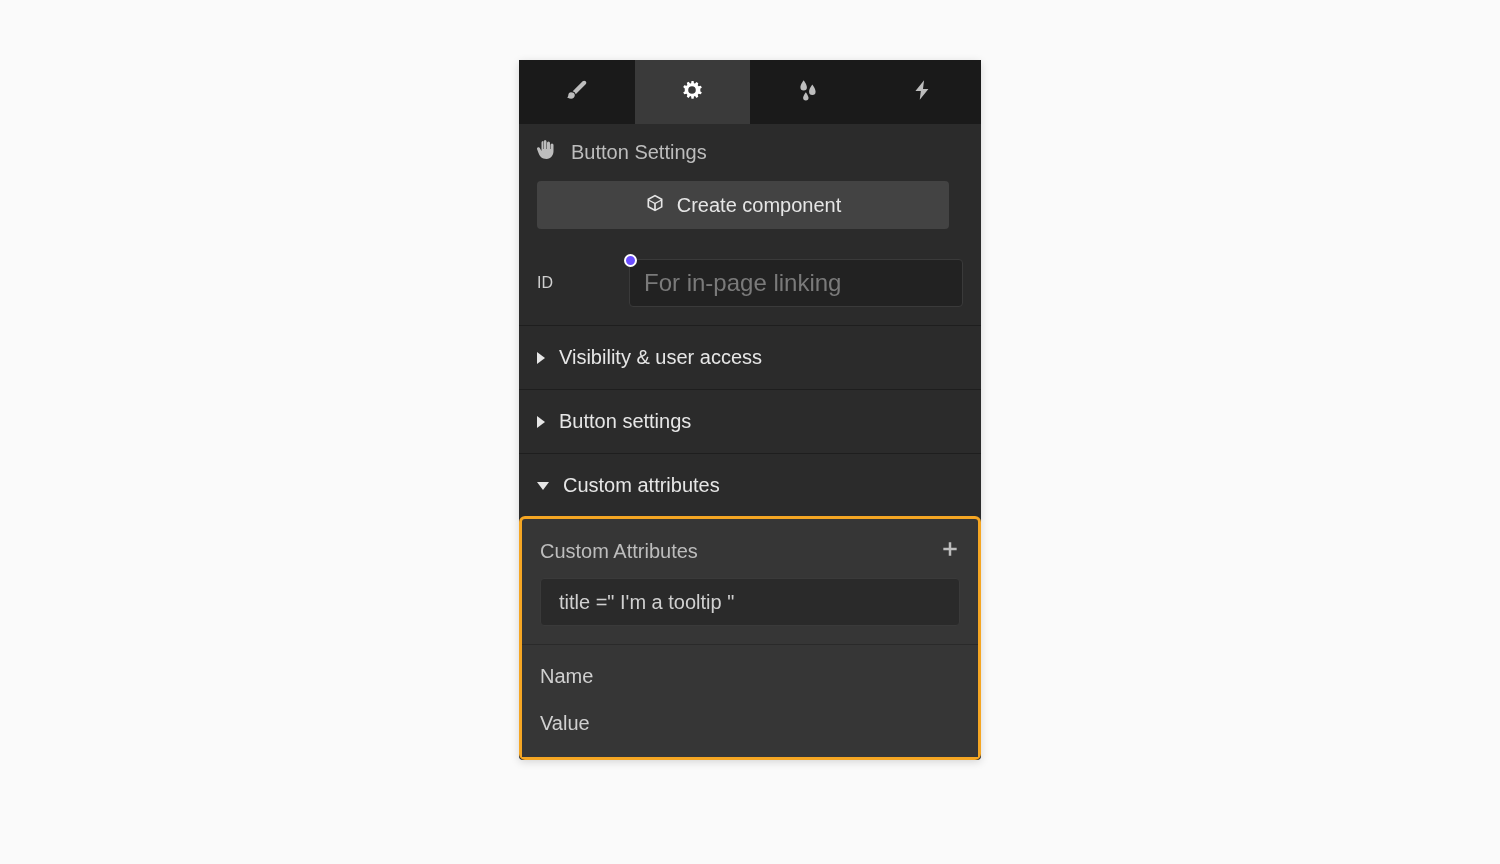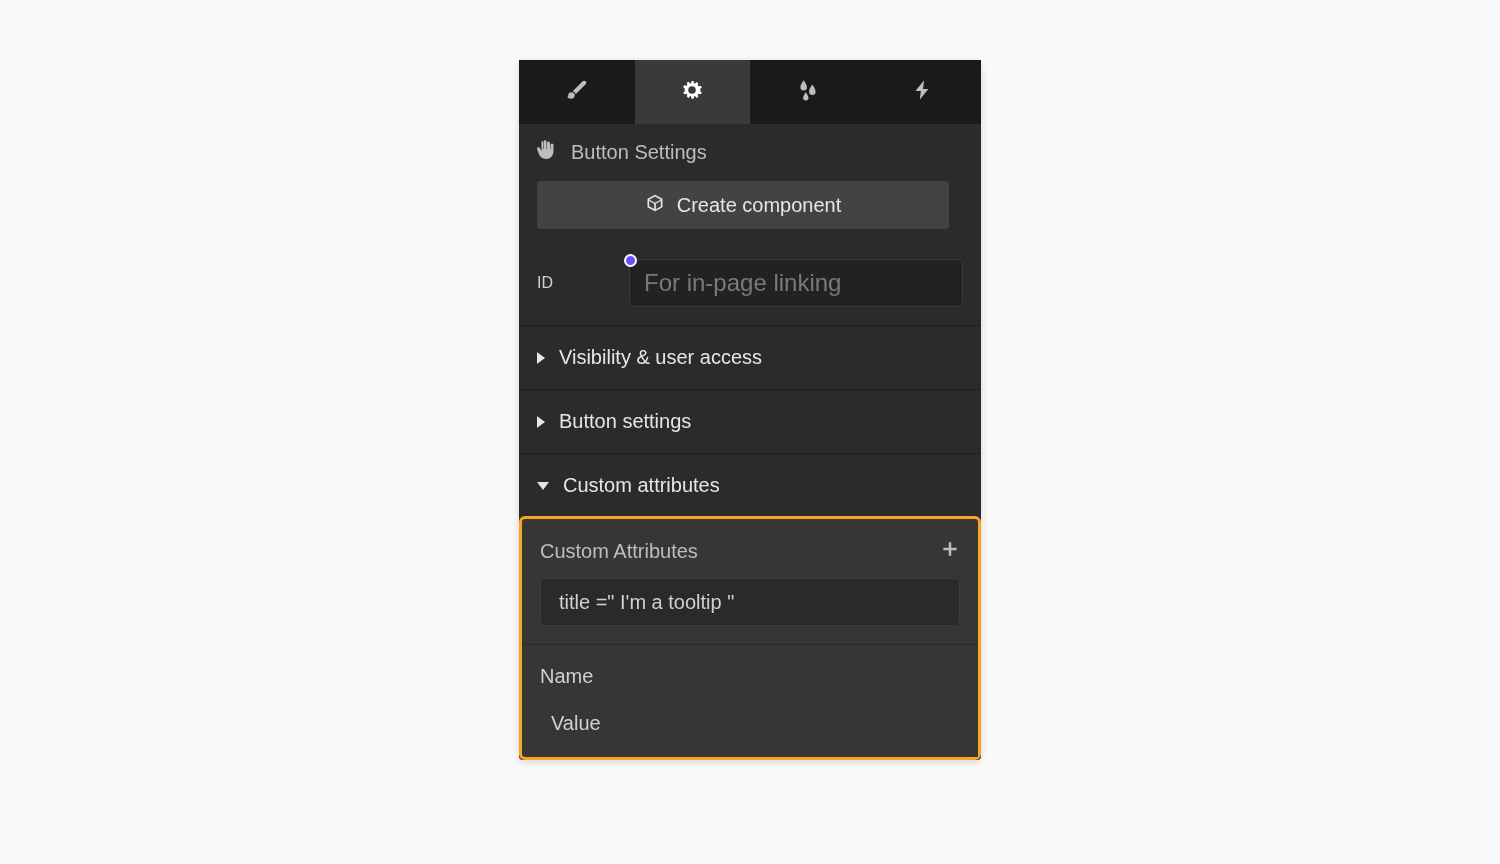--- a/index.html
+++ b/index.html
@@ -168,21 +168,21 @@
     display: flex;
     align-items: center;
     padding: 12px 18px;
     background: #363636;
   }
   .field-row .label {
     width: 92px;
     color: #d0d0d0;
     font-size: 20px;
   }
-  .highlighted .field-row:last-child { padding-bottom: 22px; margin-left: 11px; }
+  .highlighted .field-row:last-child { padding-bottom: 22px; }
   .divider-dark { height:1px; background:#2a2a2a; margin: 4px 0 8px 0; }
 </style>
 </head>
 <body>
 
 <div class="panel">
 
   <div class="tabs">
     <div class="tab">
       <span>

